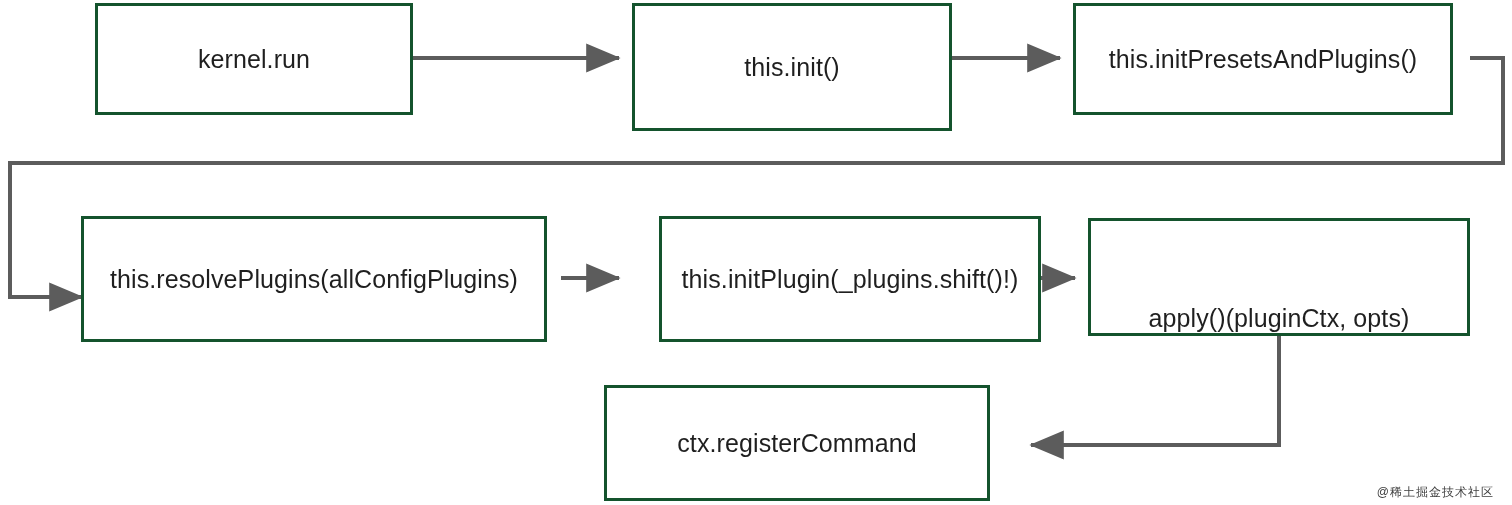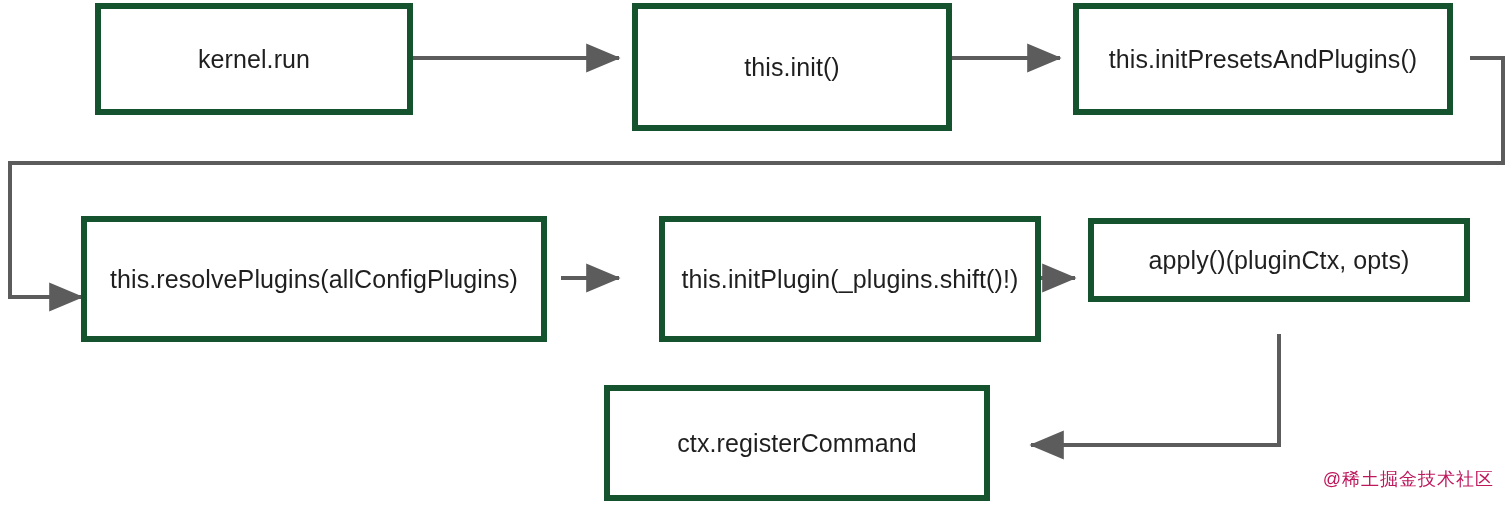--- a/index.html
+++ b/index.html
@@ -22,49 +22,49 @@
     position: absolute;
     left: 0;
     top: 0;
     width: 1512px;
     height: 505px;
   }
   .node {
     position: absolute;
     box-sizing: border-box;
     background: #ffffff;
-    border: 6px solid #14532d;
+    border: 3px solid #14532d;
     display: flex;
     align-items: center;
     justify-content: center;
     z-index: 2;
   }
   .node-label {
     color: #1f1f1f;
     font-size: 25px;
     line-height: 1.15;
     letter-spacing: 0.1px;
     white-space: nowrap;
     text-align: center;
   }
   
   #node-kernel-run      { left: 95px;  top: 3px;   width: 318px; height: 112px; }
   #node-this-init       { left: 632px; top: 3px;   width: 320px; height: 128px; }
   #node-init-presets    { left: 1073px;top: 3px;   width: 380px; height: 112px; }
   #node-resolve-plugins { left: 81px;  top: 216px; width: 466px; height: 126px; }
   #node-init-plugin     { left: 632px; top: 216px; width: 382px; height: 126px; margin-left: 27px; }
-  #node-apply           { left: 1088px;top: 218px; width: 382px; height: 84px; }
+  #node-apply           { left: 1088px;top: 218px; width: 382px; height: 118px; align-items: flex-end; }
   #node-register-cmd    { left: 604px; top: 385px; width: 386px; height: 116px; }
 
   .watermark {
     position: absolute;
     right: 18px;
-    bottom: 14px;
-    color: #be185d;
-    font-size: 18px;
+    bottom: 4px;
+    color: #404040;
+    font-size: 12px;
     letter-spacing: 1px;
     white-space: nowrap;
     user-select: none;
     z-index: 3;
   }
 </style>
 </head>
 <body>
 
 <div id="diagram-canvas">

